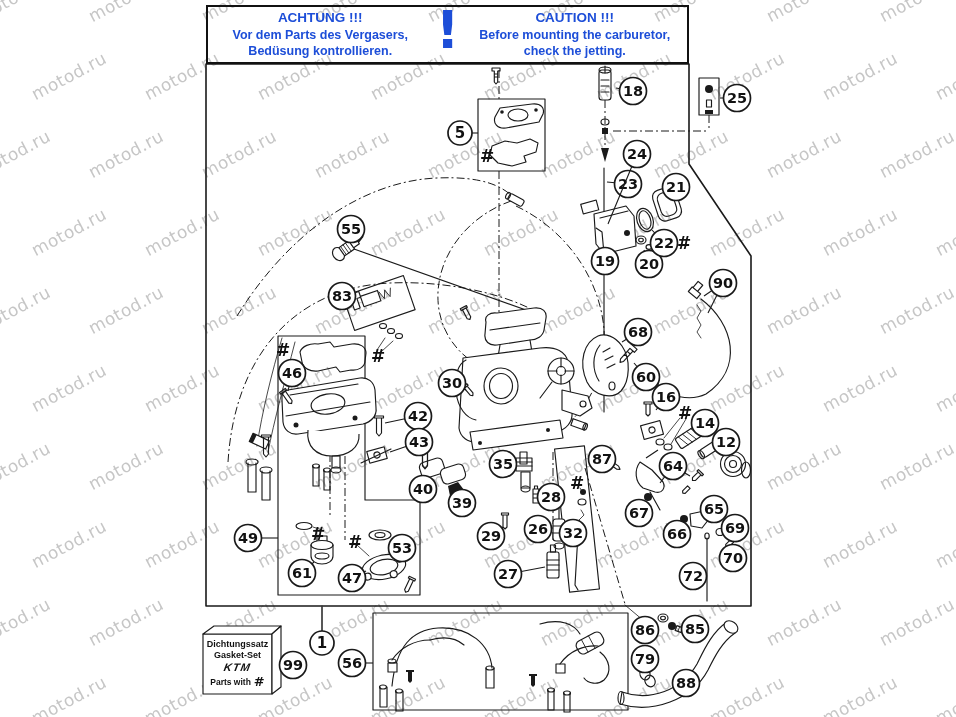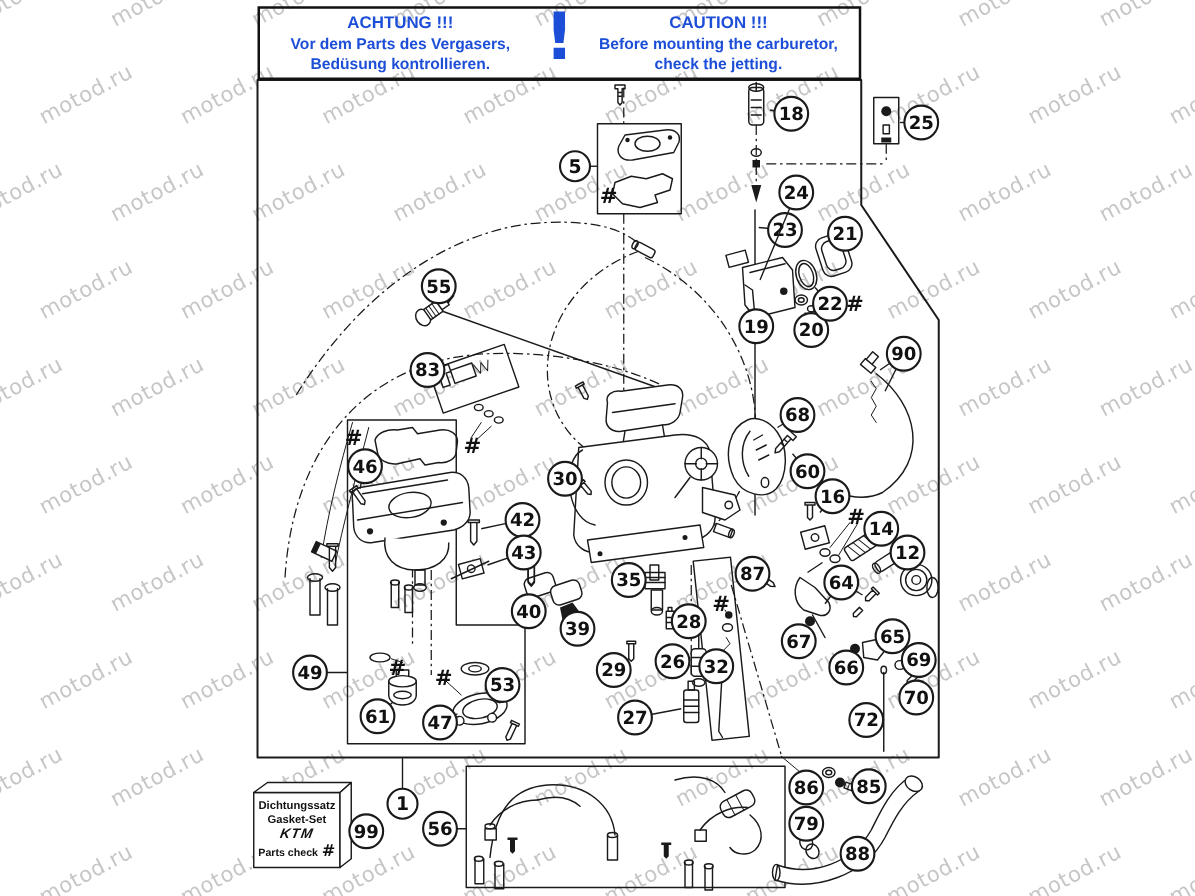--- a/index.html
+++ b/index.html
@@ -782,18 +782,18 @@
       <div>Before mounting the carburetor,</div>
       <div>check the jetting.</div>
     </div>
   </div>
 
   <div id="gasketbox">
     <div class="g-line">Dichtungssatz</div>
     <div class="g-line">Gasket-Set</div>
     <div class="g-logo">KTM</div>
     <div class="g-parts">
-      <span class="p">Parts check</span>
+      <span class="p">Parts with</span>
       <span class="h">#</span>
     </div>
   </div>
 
 </div>
 
 </body></html>

